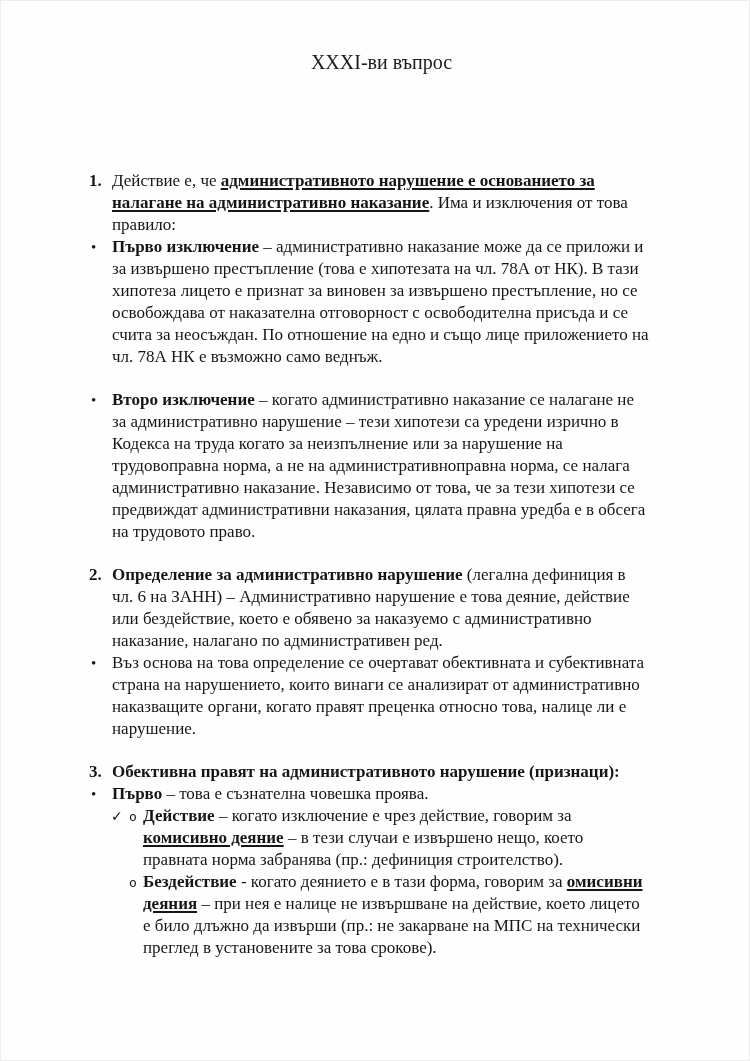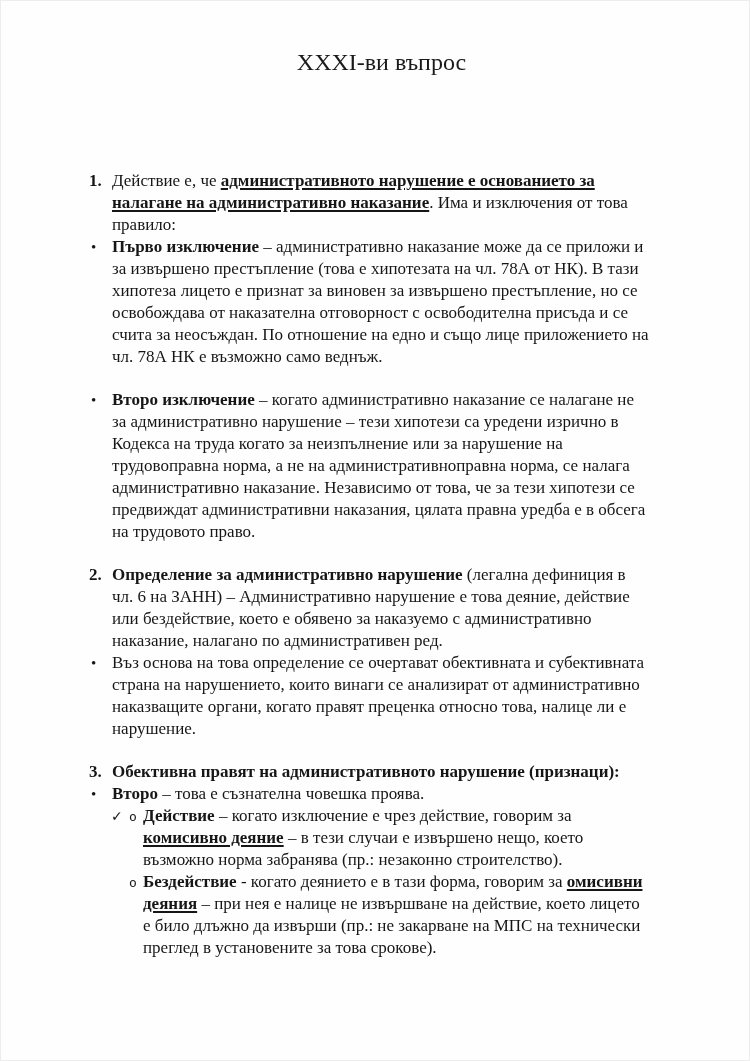--- a/index.html
+++ b/index.html
@@ -19,21 +19,21 @@
     font-family: "Liberation Serif", "DejaVu Serif", serif;
   }
   .title-block {
     position: absolute;
     top: 48px;
     left: 0;
     width: 100%;
     text-align: center;
   }
   .title-line {
-    font-size: 24px;
+    font-size: 20px;
     line-height: 26px;
     margin: 0 0 18px 13px;
     font-weight: normal;
     color: #1a1a1a;
   }
   .doc-body {
     position: absolute;
     left: 88px;
     top: 169px;
     width: 560px;
@@ -82,18 +82,18 @@
   <div class="title-block">
     <div class="title-line">XXXI-ви въпрос</div>
   </div>
   <div class="doc-body">
       <div class="para numbered"><span class="marker">1.</span><span class="text"><span class="seg">Действие е, че </span><span class="seg b u">административното нарушение е основанието за налагане на административно наказание</span><span class="seg">. Има и изключения от това правило:</span></span></div>
       <div class="para bullet"><span class="marker">•</span><span class="text"><span class="seg b">Първо изключение</span><span class="seg"> – административно наказание може да се приложи и за извършено престъпление (това е хипотезата на чл. 78А от НК). В тази хипотеза лицето е признат за виновен за извършено престъпление, но се освобождава от наказателна отговорност с освободителна присъда и се счита за неосъждан. По отношение на едно и също лице приложението на чл. 78А НК е възможно само веднъж.</span></span></div>
       <div class="para bullet gap"><span class="marker">•</span><span class="text"><span class="seg b">Второ изключение</span><span class="seg"> – когато административно наказание се налагане не за административно нарушение – тези хипотези са уредени изрично в Кодекса на труда когато за неизпълнение или за нарушение на трудовоправна норма, а не на административноправна норма, се налага административно наказание. Независимо от това, че за тези хипотези се предвиждат административни наказания, цялата правна уредба е в обсега на трудовото право.</span></span></div>
       <div class="para numbered gap"><span class="marker">2.</span><span class="text"><span class="seg b">Определение за административно нарушение</span><span class="seg"> (легална дефиниция в чл. 6 на ЗАНН) – Административно нарушение е това деяние, действие или бездействие, което е обявено за наказуемо с административно наказание, налагано по административен ред.</span></span></div>
       <div class="para bullet"><span class="marker">•</span><span class="text"><span class="seg">Въз основа на това определение се очертават обективната и субективната страна на нарушението, които винаги се анализират от административно наказващите органи, когато правят преценка относно това, налице ли е нарушение.</span></span></div>
       <div class="para numbered gap"><span class="marker">3.</span><span class="text"><span class="seg b">Обективна правят на административното нарушение (признаци):</span></span></div>
-      <div class="para bullet"><span class="marker">•</span><span class="text"><span class="seg b">Второ</span><span class="seg"> – това е съзнателна човешка проява.</span></span></div>
+      <div class="para bullet"><span class="marker">•</span><span class="text"><span class="seg b">Първо</span><span class="seg"> – това е съзнателна човешка проява.</span></span></div>
       <div class="para check"><span class="marker">✓</span></div>
-      <div class="para circle"><span class="marker">o</span><span class="text"><span class="seg b">Действие</span><span class="seg"> – когато изключение е чрез действие, говорим за </span><span class="seg b u">комисивно деяние</span><span class="seg"> – в тези случаи е извършено нещо, което възможно норма забранява (пр.: незаконно строителство).</span></span></div>
+      <div class="para circle"><span class="marker">o</span><span class="text"><span class="seg b">Действие</span><span class="seg"> – когато изключение е чрез действие, говорим за </span><span class="seg b u">комисивно деяние</span><span class="seg"> – в тези случаи е извършено нещо, което правната норма забранява (пр.: дефиниция строителство).</span></span></div>
       <div class="para circle"><span class="marker">o</span><span class="text"><span class="seg b">Бездействие</span><span class="seg"> - когато деянието е в тази форма, говорим за </span><span class="seg b u">омисивни деяния</span><span class="seg"> – при нея е налице не извършване на действие, което лицето е било длъжно да извърши (пр.: не закарване на МПС на технически преглед в установените за това срокове).</span></span></div>
     </div>
 </div>
 
 </body></html>

